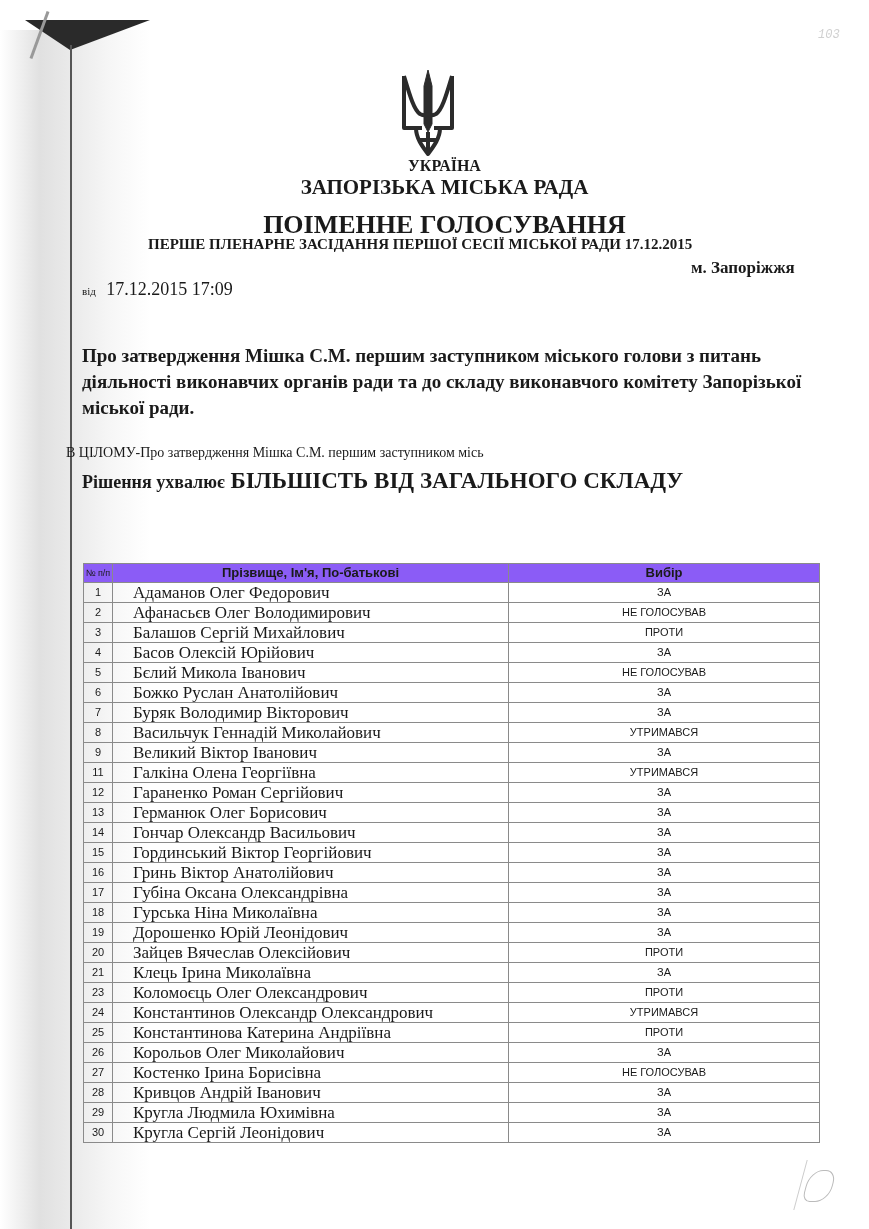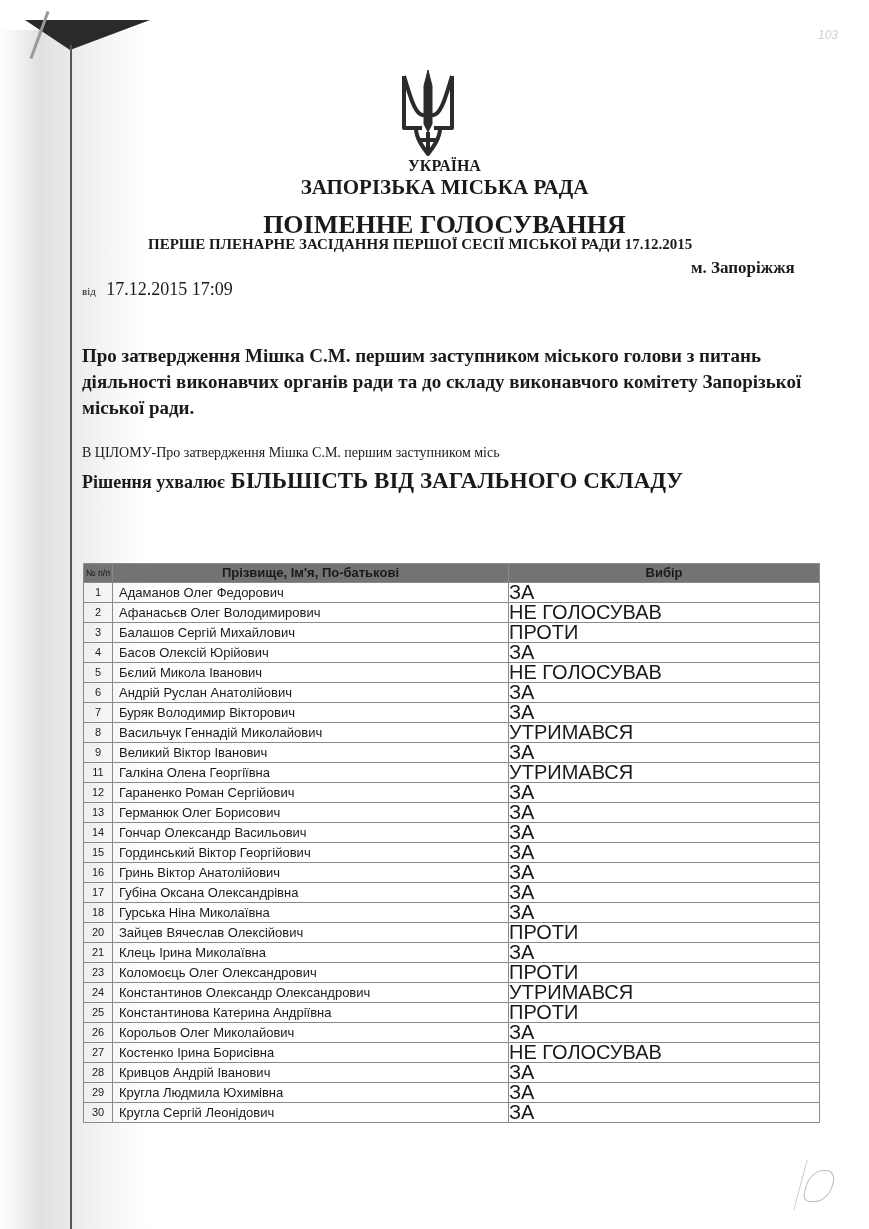--- a/index.html
+++ b/index.html
@@ -21,51 +21,51 @@
     }
     .fold-line {
       position: absolute; left: 70px; top: 45px; width: 2px; height: 1184px;
       background: #555;
     }
     .staple {
       position: absolute; left: 38px; top: 10px; width: 3px; height: 50px;
       background: #999; transform: rotate(20deg);
     }
     .pgnum {
-      position: absolute; left: 818px; top: 28px; font-family: Liberation Sans, sans-serif;
+      position: absolute; left: 818px; top: 28px; font-family: Liberation Mono, monospace;
       font-size: 12px; color: #d0d0d0; font-style: italic;
     }
     .emblem { position: absolute; left: 398px; top: 66px; width: 60px; height: 90px; }
     .center-line { position: absolute; left: 0; width: 869px; text-align: center; }
     .h-ukraine { top: 157px; font-size: 16px; font-weight: bold; left: 10px; }
     .h-council { top: 175px; font-size: 21px; font-weight: bold; left: 10px; }
     .h-vote { top: 210px; font-size: 26px; font-weight: bold; left: 10px; }
     .h-session { position: absolute; left: 148px; top: 236px; font-size: 15px; font-weight: bold; }
     .h-city { position: absolute; left: 668px; top: 258px; font-size: 17px; font-weight: bold; margin-left: 23px; }
     .h-date { position: absolute; left: 82px; top: 260px; font-size: 18px; margin-top: 19px; }
     .h-date .pre { font-size: 11px; margin-right: 6px; }
     .topic { position: absolute; left: 82px; top: 343px; width: 730px; font-size: 19px; font-weight: bold; line-height: 26px; }
-    .subtopic { position: absolute; left: 82px; top: 445px; font-size: 14px; }
+    .subtopic { position: absolute; left: 66px; top: 445px; font-size: 14px; }
     .decision { position: absolute; left: 82px; top: 468px; font-size: 23px; font-weight: bold; }
     .decision .small { font-size: 18px; }
 
     table.votes {
       position: absolute; left: 83px; top: 563px; width: 737px;
       border-collapse: collapse;
       font-family: "Liberation Sans", sans-serif;
     }
     table.votes th, table.votes td {
       border: 1px solid #8a8a8a; padding: 0; height: 19px; line-height: 19px;
     }
-    table.votes th { background: #737373; font-size: 13px; font-weight: bold; height: 18px; line-height: 18px; }
+    table.votes th { background: #8b5cf6; font-size: 13px; font-weight: bold; height: 18px; line-height: 18px; }
     table.votes th.num { font-size: 9px; font-weight: normal; width: 28px; }
     table.votes th.name { width: 395px; }
     table.votes td.num { text-align: center; font-size: 11px; }
-    table.votes td.name { font-size: 13px; padding-left: 6px; }
-    table.votes td.choice { font-size: 20px; margin-left: 38px; }
+    table.votes td.name { font-size: 17px; padding-left: 20px; font-family: Liberation Serif, serif; }
+    table.votes td.choice { text-align: center; font-size: 11px; margin-left: 38px; }
     .signature {
       position: absolute; left: 800px; top: 1160px; width: 40px; height: 50px;
       border-left: 1px solid #ccc; transform: skewX(-15deg);
     }
     .signature::after {
       content: ""; position: absolute; left: 5px; top: 10px; width: 25px; height: 30px;
       border: 1px solid #bbb; border-radius: 50% 40% 50% 30%;
     }
   </style>
 </head>
@@ -136,21 +136,21 @@
         <td class="name">Басов Олексій Юрійович</td>
         <td class="choice">ЗА</td>
       </tr>
       <tr>
         <td class="num">5</td>
         <td class="name">Бєлий Микола Іванович</td>
         <td class="choice">НЕ ГОЛОСУВАВ</td>
       </tr>
       <tr>
         <td class="num">6</td>
-        <td class="name">Андрій Руслан Анатолійович</td>
+        <td class="name">Божко Руслан Анатолійович</td>
         <td class="choice">ЗА</td>
       </tr>
       <tr>
         <td class="num">7</td>
         <td class="name">Буряк Володимир Вікторович</td>
         <td class="choice">ЗА</td>
       </tr>
       <tr>
         <td class="num">8</td>
         <td class="name">Васильчук Геннадій Миколайович</td>
@@ -195,20 +195,25 @@
         <td class="num">17</td>
         <td class="name">Губіна Оксана Олександрівна</td>
         <td class="choice">ЗА</td>
       </tr>
       <tr>
         <td class="num">18</td>
         <td class="name">Гурська Ніна Миколаївна</td>
         <td class="choice">ЗА</td>
       </tr>
       <tr>
+        <td class="num">19</td>
+        <td class="name">Дорошенко Юрій Леонідович</td>
+        <td class="choice">ЗА</td>
+      </tr>
+      <tr>
         <td class="num">20</td>
         <td class="name">Зайцев Вячеслав Олексійович</td>
         <td class="choice">ПРОТИ</td>
       </tr>
       <tr>
         <td class="num">21</td>
         <td class="name">Клець Ірина Миколаївна</td>
         <td class="choice">ЗА</td>
       </tr>
       <tr>

